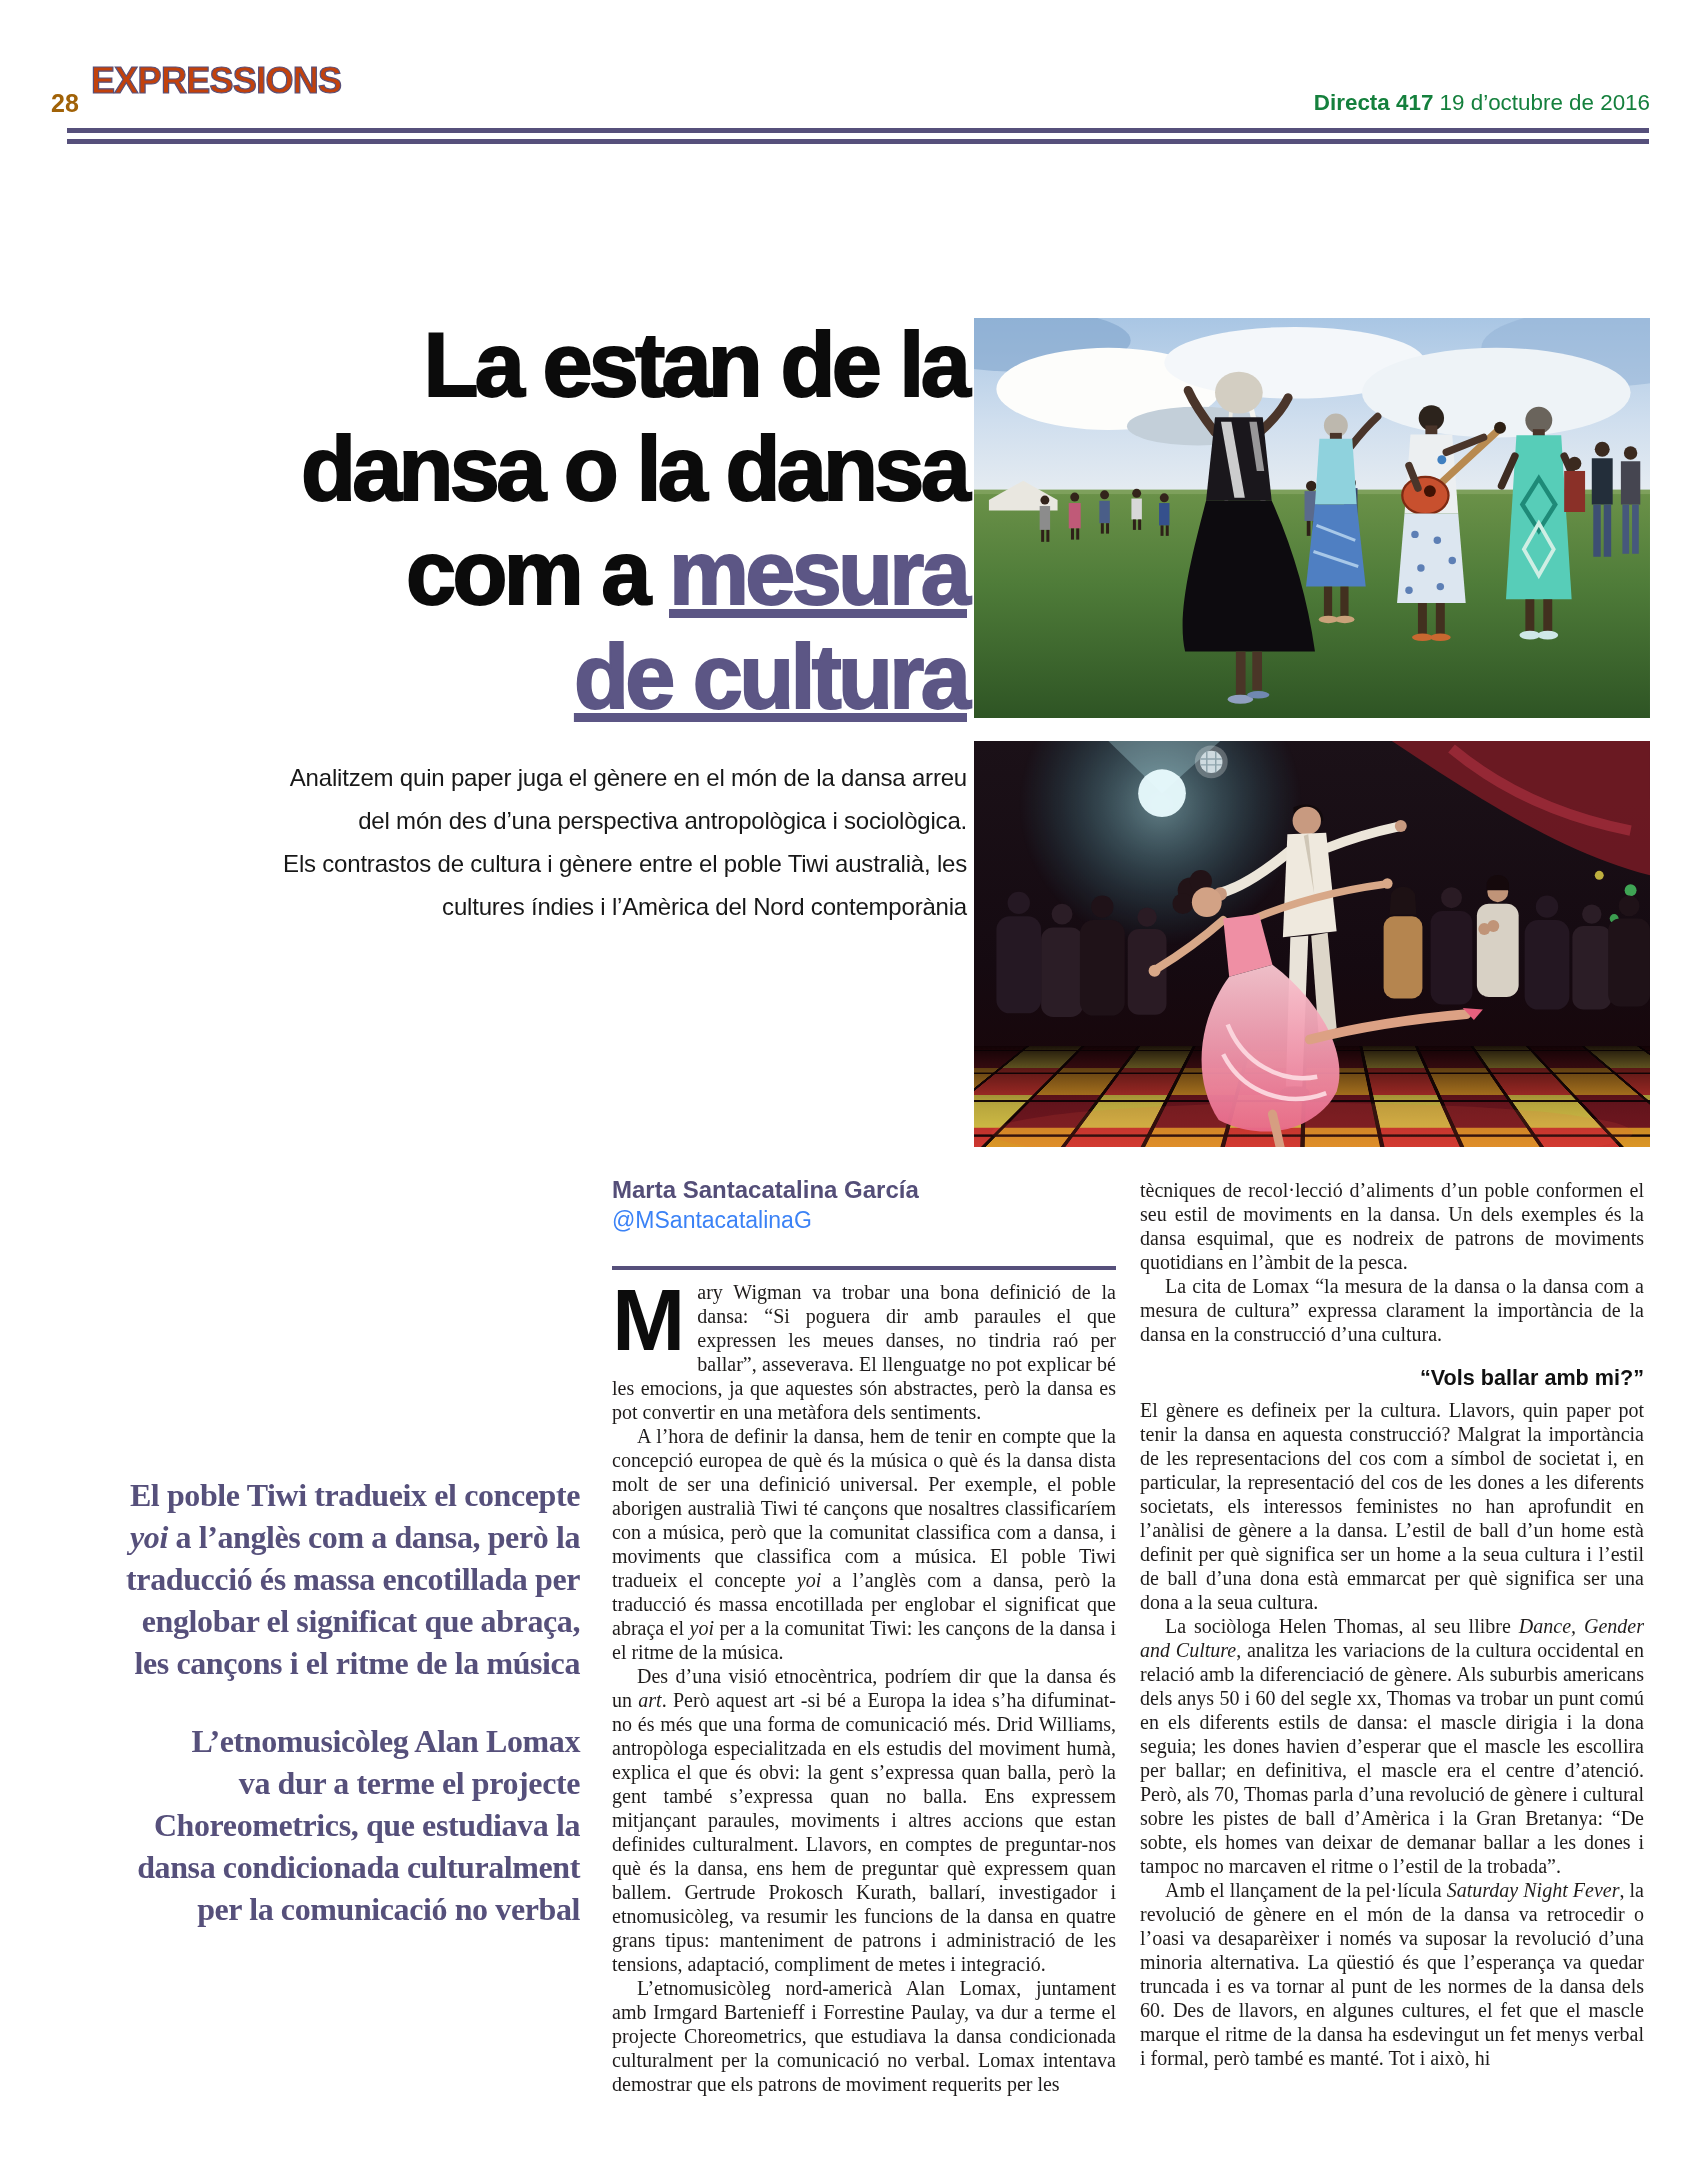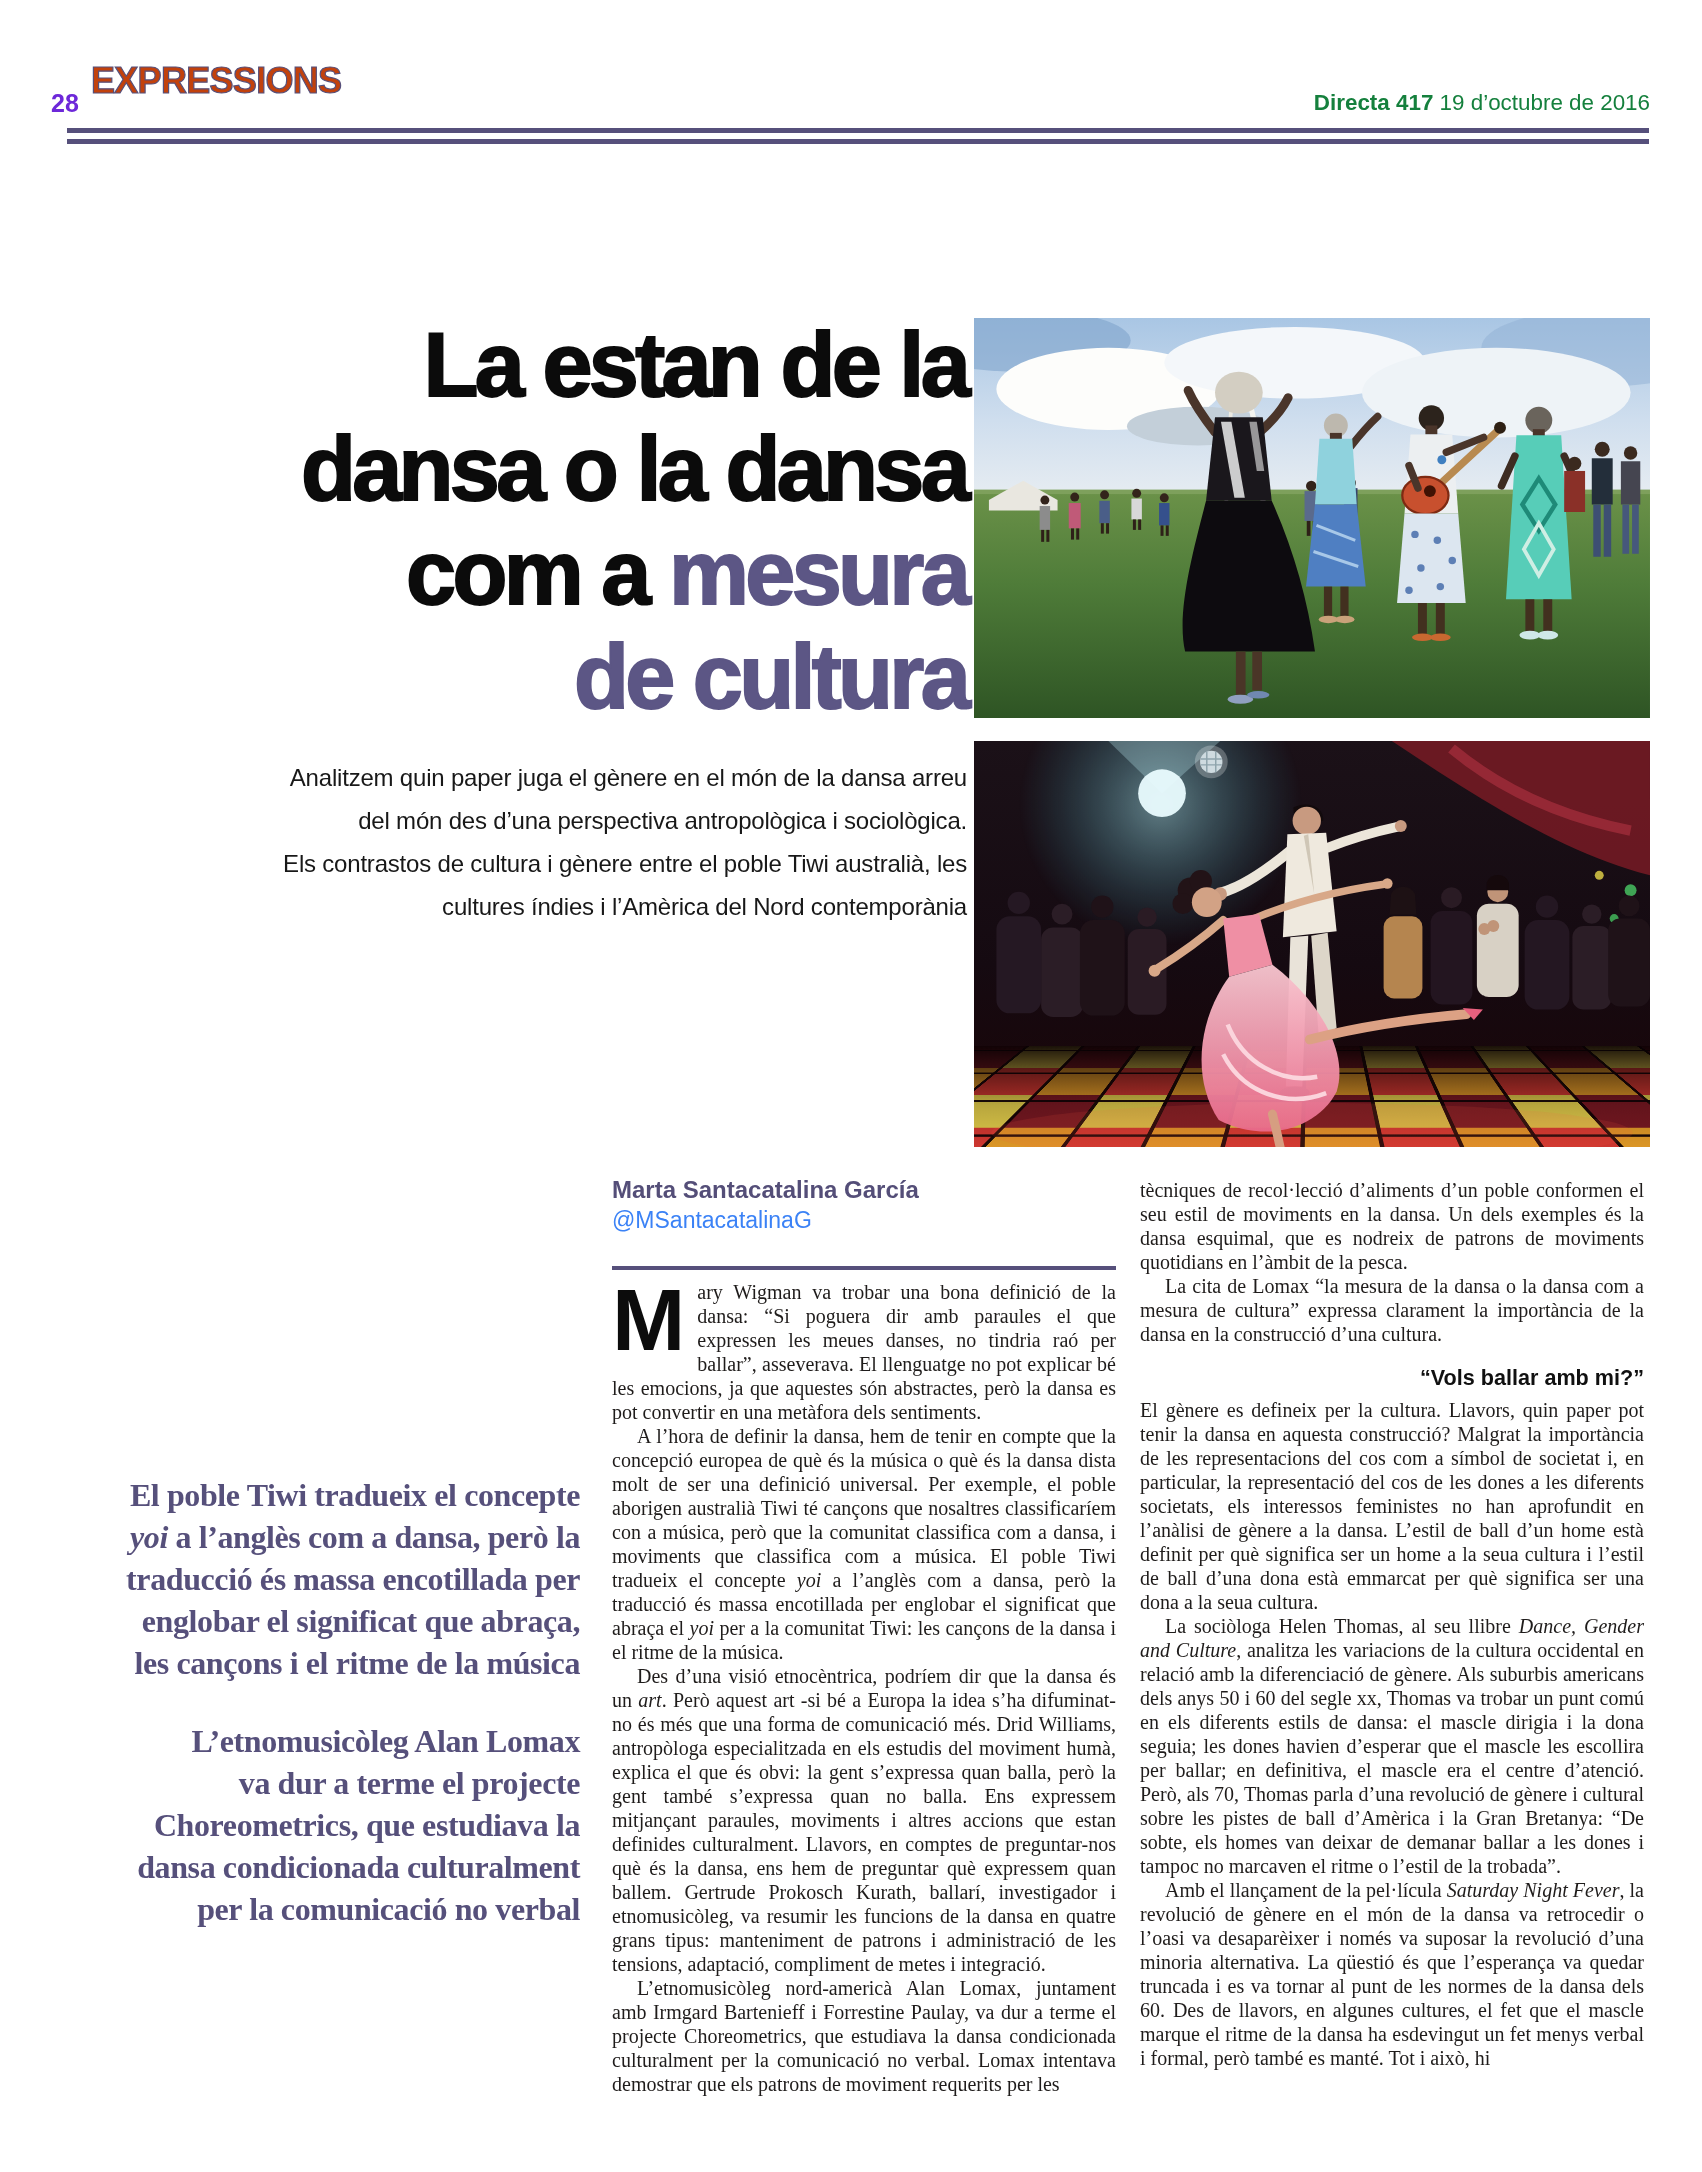--- a/index.html
+++ b/index.html
@@ -1,32 +1,32 @@
 <!DOCTYPE html>
 <html lang="ca" style="font-size:12px"><head>
 <meta charset="utf-8">
 <style>
   html,body{margin:0;padding:0;background:#ffffff;}
   .page{position:relative;width:1703px;height:2172px;background:#ffffff;overflow:hidden;
         font-family:"Liberation Sans",sans-serif;}
 
   
-  .folio{position:absolute;left:51px;top:91px;font:700 25px/1 "Liberation Sans",sans-serif;color:#6d28d9;}
+  .folio{position:absolute;left:51px;top:91px;font:700 25px/1 "Liberation Sans",sans-serif;color:#a16207;}
   .section{position:absolute;left:91px;top:63px;font:700 36px/1 "Liberation Sans",sans-serif;
            letter-spacing:-0.7px;color:#c2410c;-webkit-text-stroke:1.2px #56507b;}
   .issue{position:absolute;right:53px;top:92px;font:400 22.4px/1 "Liberation Sans",sans-serif;color:#15803d;}
   .issue .b{font-weight:700;}
   .rule{position:absolute;left:67px;width:1582px;height:4.5px;background:#56507b;}
   #rule1{top:128px;} #rule2{top:139px;}
 
   
   .headline{position:absolute;left:75px;top:313px;width:892px;text-align:right;
             font-weight:700;font-size:90px;line-height:104px;letter-spacing:-3.7px;
             color:#0b0b0b;-webkit-text-stroke:1.9px #0b0b0b;}
-  .headline .accent{color:#5c5685;-webkit-text-stroke:1.9px #5c5685;}
+  .headline .accent{color:#5c5685;text-decoration:underline;-webkit-text-stroke:1.9px #5c5685;}
 
   
   .standfirst{position:absolute;left:75px;top:756px;width:892px;text-align:right;
               font-size:24px;line-height:43px;letter-spacing:-0.2px;color:#181818;}
 
   
   .photo{position:absolute;left:974px;width:676px;overflow:hidden;}
   #photo1{top:318px;height:400px;background:#cfdeee;}
   #photo2{top:741px;height:406px;background:linear-gradient(180deg,#1b1118 0%,#150a11 55%,#1b0406 100%);}
   .photo svg{position:absolute;inset:0;display:block;}

